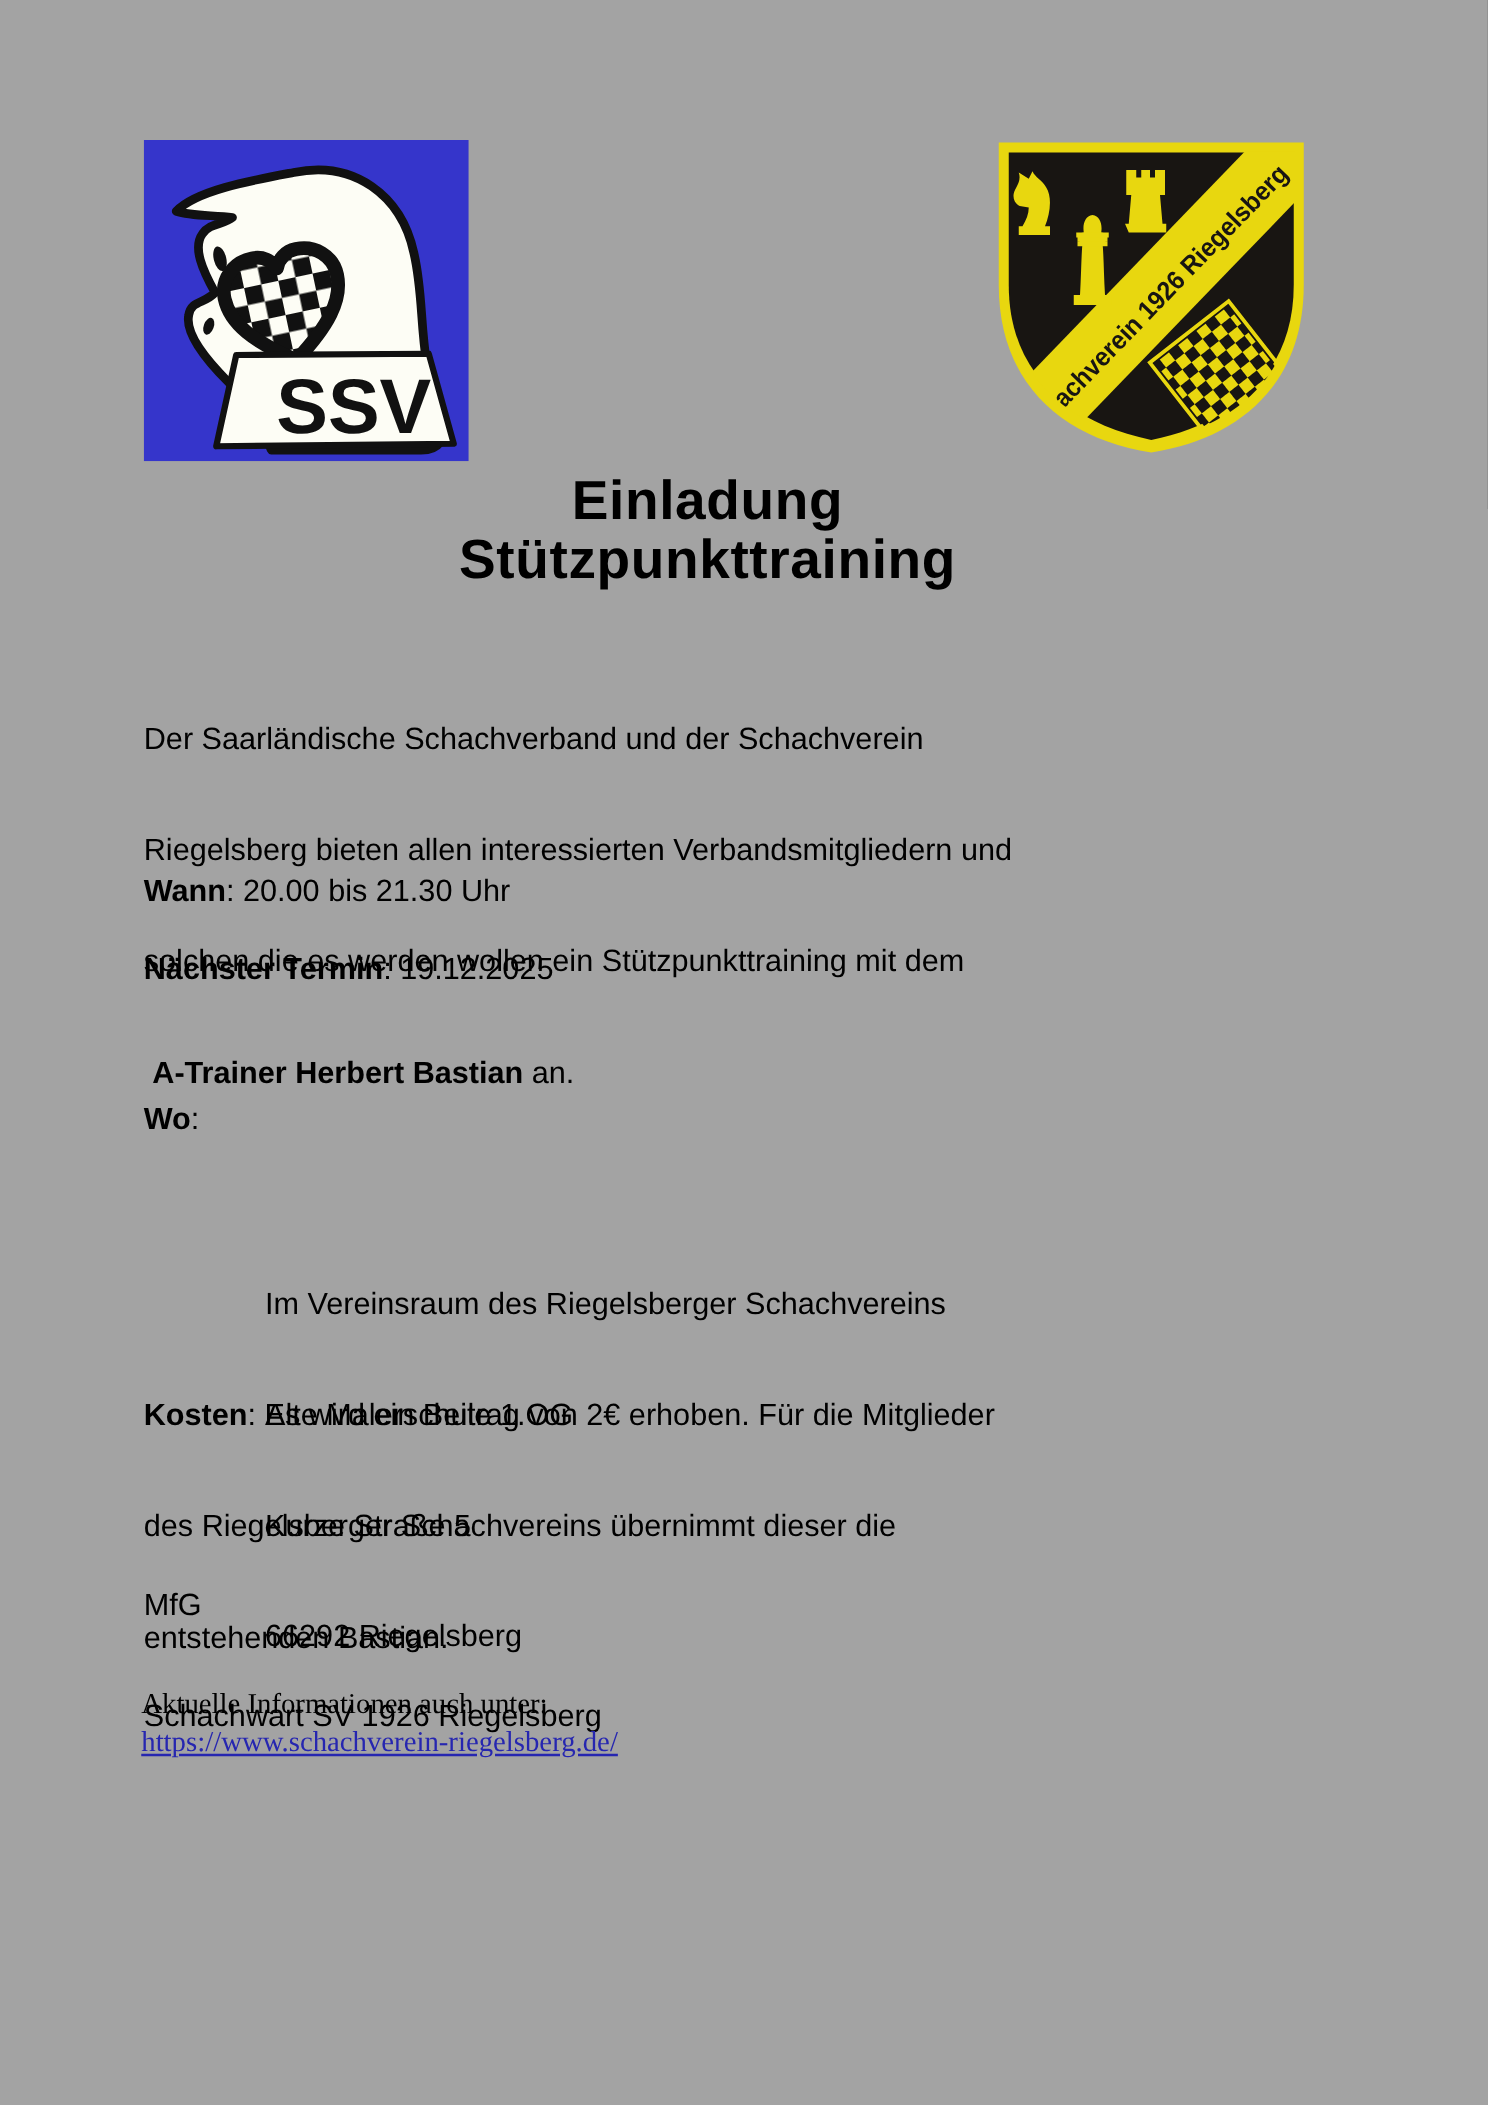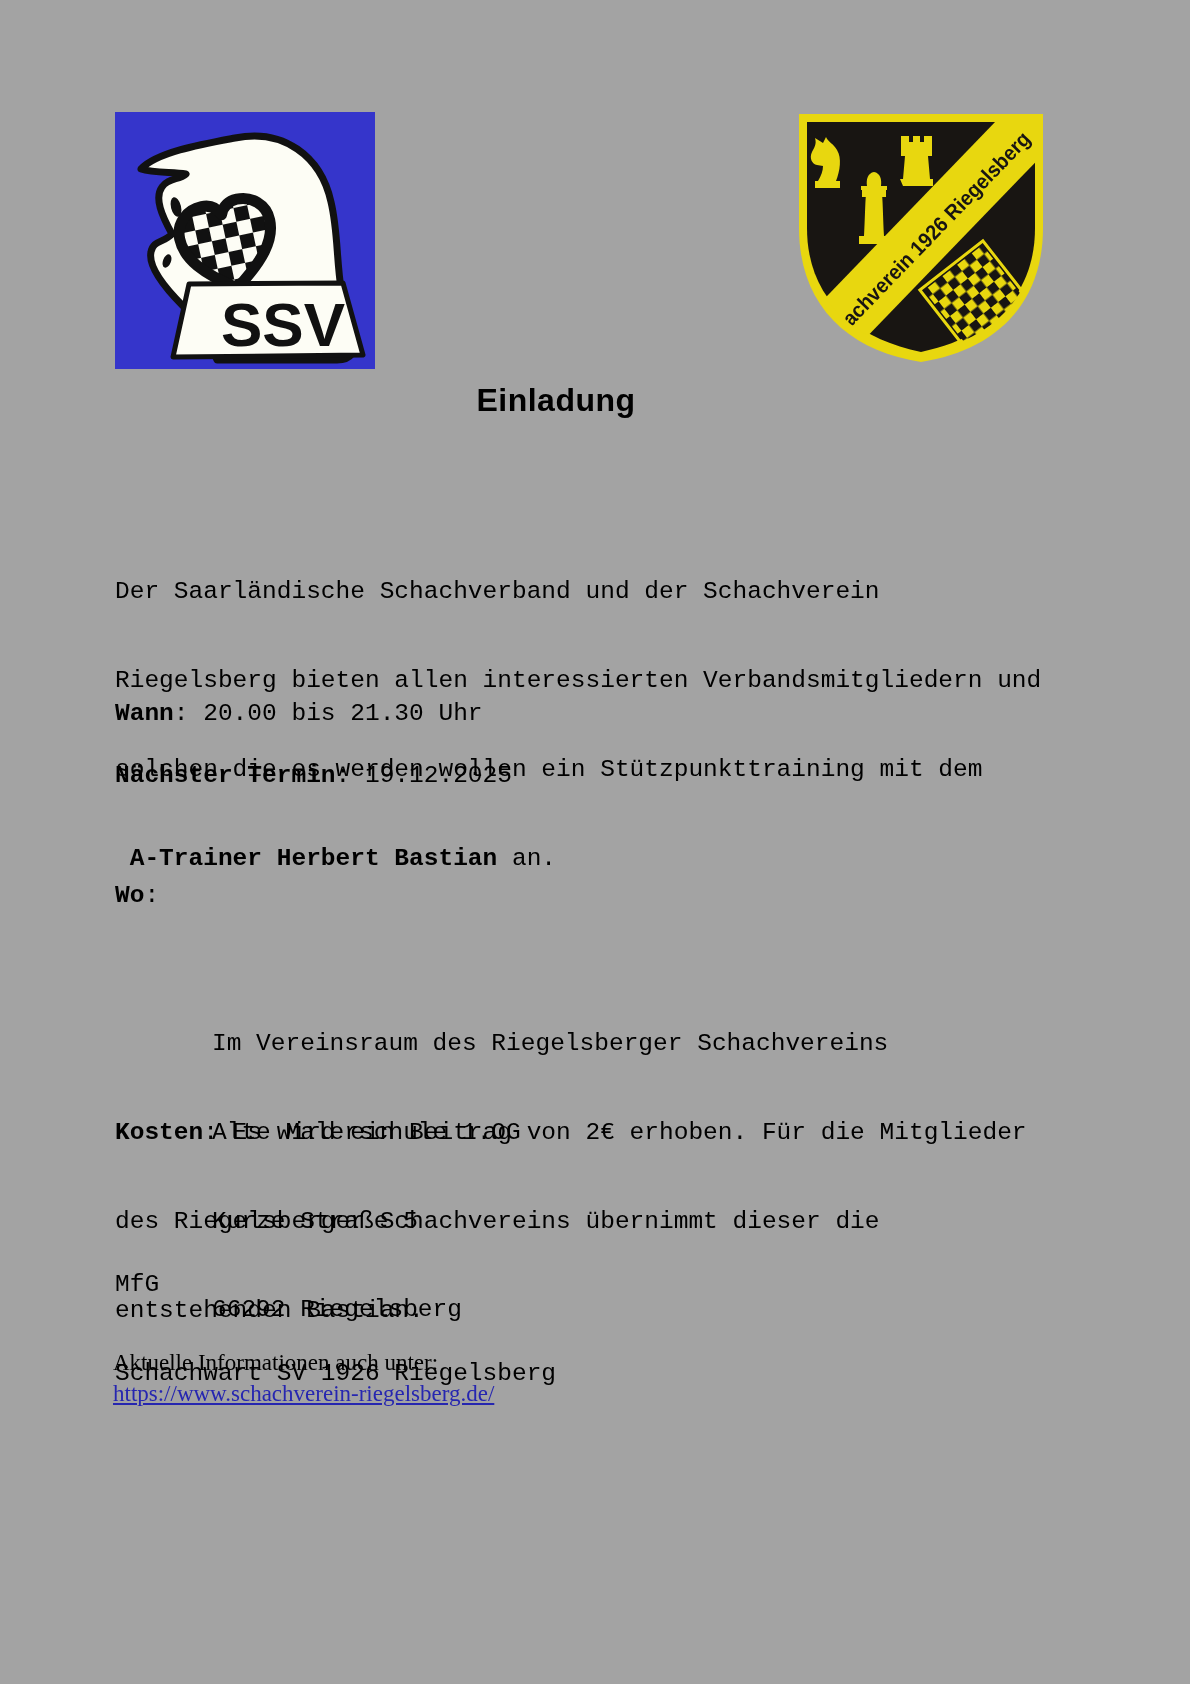--- a/index.html
+++ b/index.html
@@ -14,28 +14,28 @@
   }
   .abs { position:absolute; }
 
   
   .ssv-logo   { left:115px; top:112px; width:260px; height:257px; }
   .shield-logo{ left:795px; top:110px; width:252px; height:255px; }
   .ssv-logo svg, .shield-logo svg { display:block; width:100%; height:100%; }
 
   
   .title {
-    left:119px; top:377px; width:874px;
+    left:129px; top:377px; width:874px;
     text-align:center;
-    font-size:32px; line-height:47px; font-weight:bold;
+    font-size:44px; line-height:47px; font-weight:bold;
     letter-spacing:0.5px;
   }
 
   
-  .body-text { font-size:24.5px; line-height:29.6px; white-space:pre-wrap;font-family:Liberation Mono, monospace; }
+  .body-text { font-size:24.5px; line-height:29.6px; white-space:pre-wrap; }
   .lbl { font-weight:bold; }
 
   .intro   { left:115px; top:518px;  width:960px; }
   .row-wann   { left:115px; top:699px; }
   .row-termin { left:115px; top:761px; }
   .row-thema  { left:115px; top:823px; }
 
   .wo      { left:115px; top:881px; width:960px; }
   .wo-label{ position:absolute; left:0; top:0; }
   .wo-body { margin-left:97px; }
@@ -135,20 +135,21 @@
         <g transform="rotate(-38 181 187)">
           <rect x="141" y="147" width="80" height="80" fill="none" stroke="var(--badge-yellow,#e8d70f)" stroke-width="3"></rect>
           <rect x="144" y="150" width="74" height="74" fill="url(#board)"></rect>
         </g>
       </g>
     </svg>
   </div>
 
   <div class="abs title">
     <div>Einladung</div>
+    <div>Stützpunkttraining</div>
   </div>
 
   <div class="abs intro body-text">
     <div>Der Saarländische Schachverband und der Schachverein</div>
     <div>Riegelsberg bieten allen interessierten Verbandsmitgliedern und</div>
     <div>solchen die es werden wollen ein Stützpunkttraining mit dem</div>
     <div><span class="lbl"> A-Trainer Herbert Bastian</span><span> an.</span></div>
   </div>
 
   <div class="abs row-wann body-text"><span class="lbl">Wann</span><span>: 20.00 bis 21.30 Uhr</span></div>

